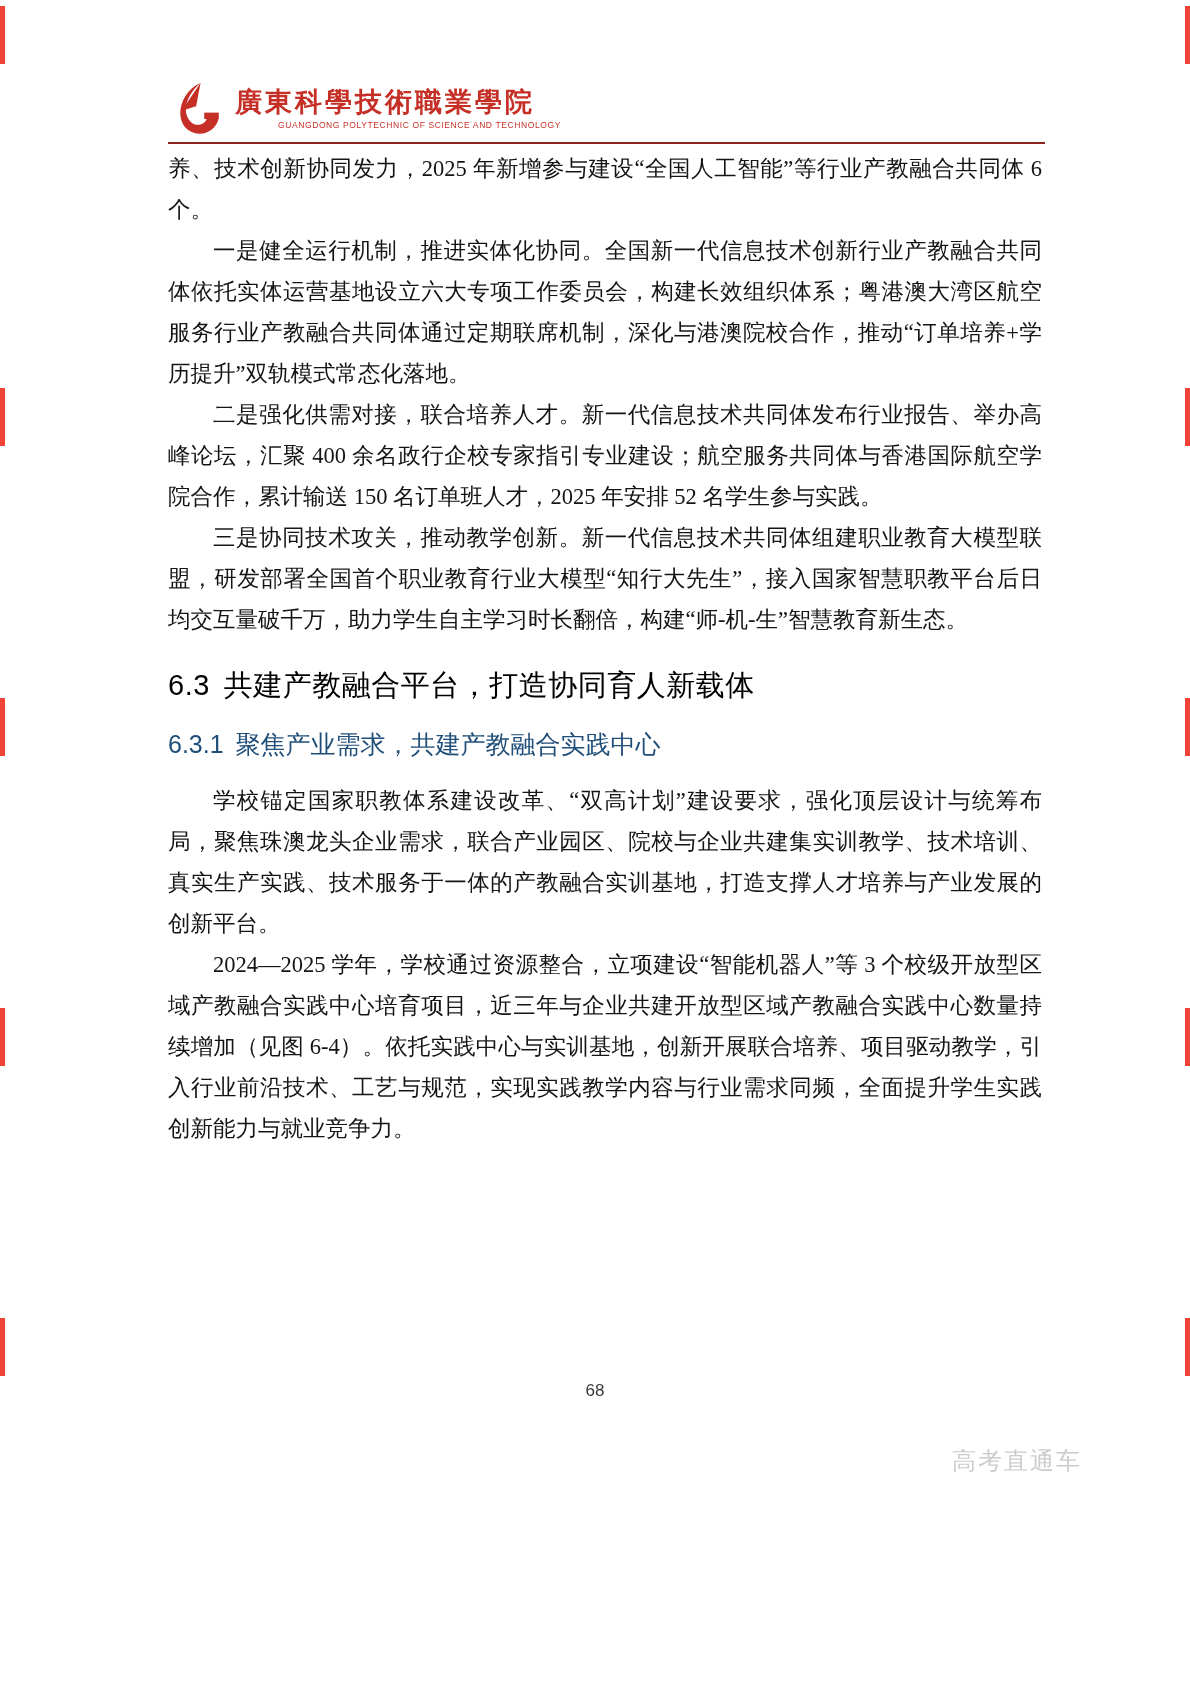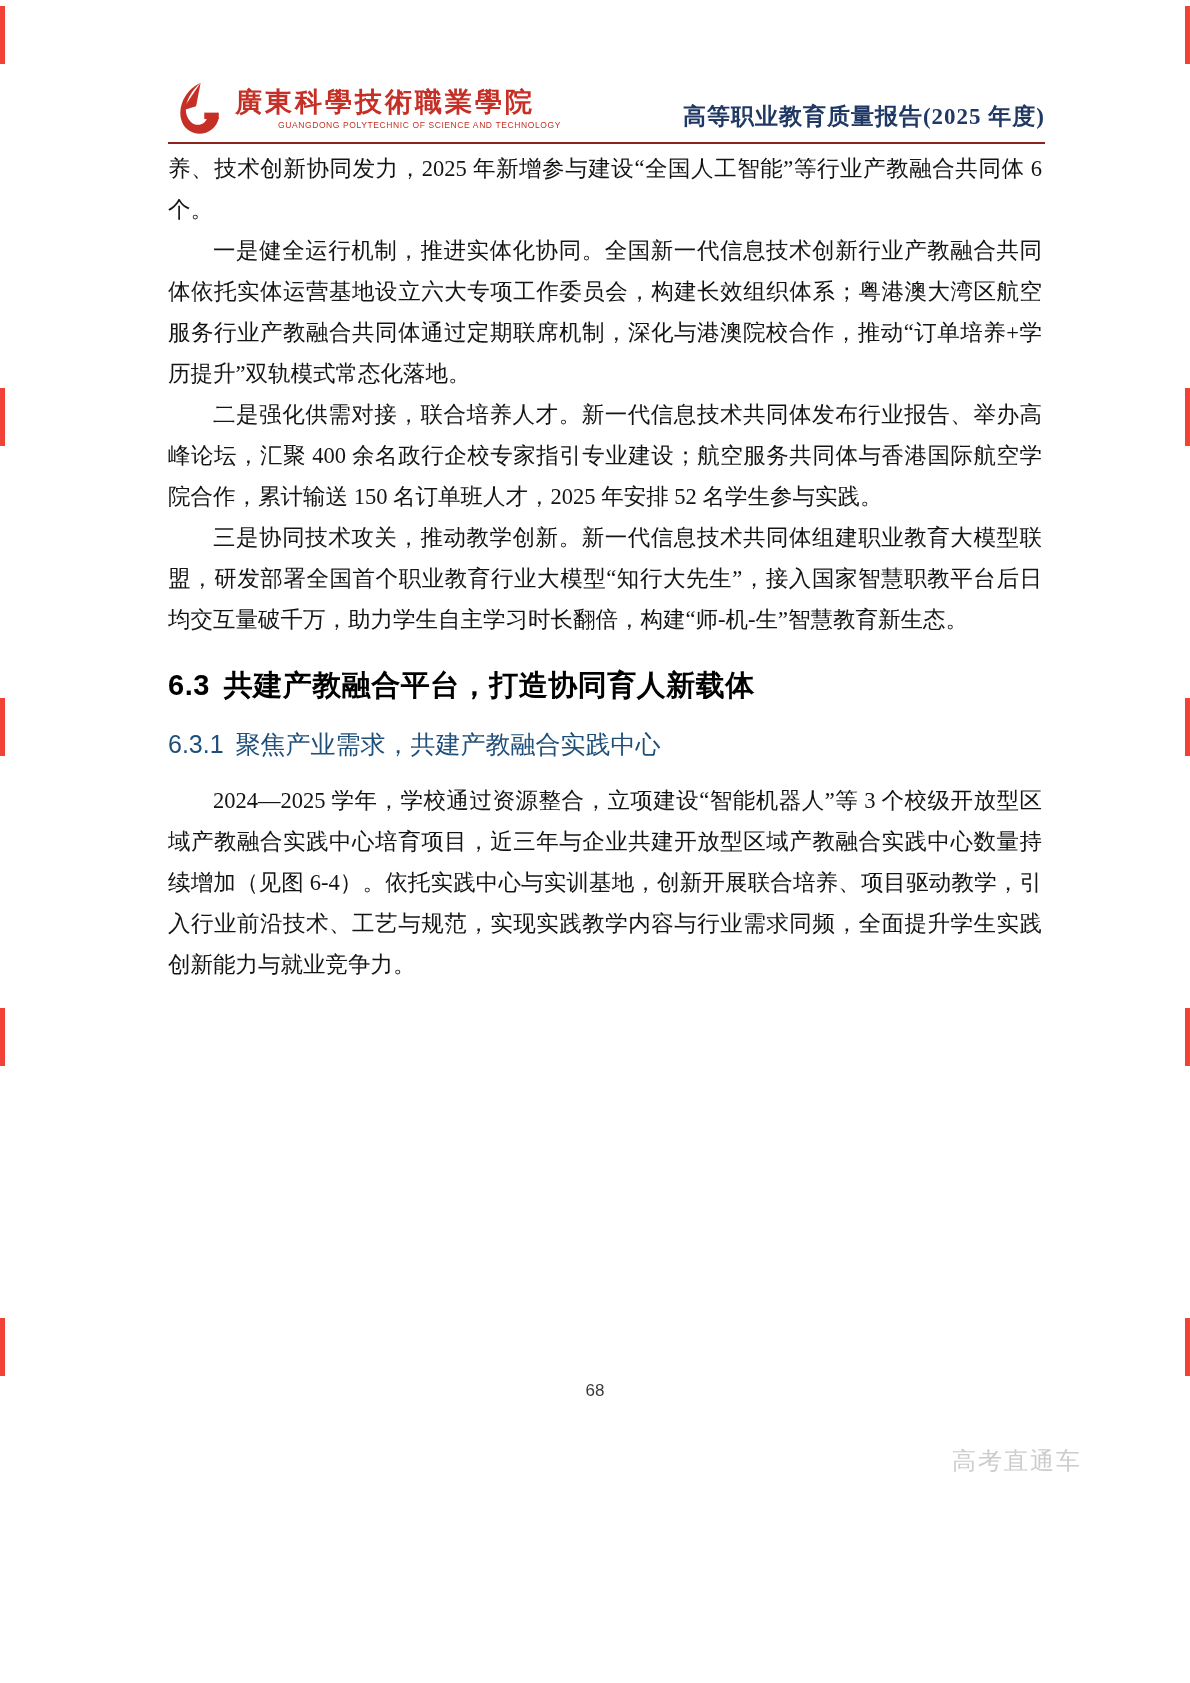--- a/index.html
+++ b/index.html
@@ -49,21 +49,21 @@
   }
   .content p{
     margin:0;font-size:22.5px;line-height:41px;
     text-align:justify;color:#141414;
   }
   .content p.indent{text-indent:2em;}
 
   .h63{
     margin:14px 0 2px 0;
     font-family:"Liberation Sans","DejaVu Sans",sans-serif;
-    font-weight:bold;color:#000000;font-size:29px;line-height:62px;
+    font-weight:normal;color:#000000;font-size:29px;line-height:62px;
     letter-spacing:0.5px;
   }
   .h63 .num{margin-right:14px;}
   .h631{
     margin:2px 0 10px 0;
     font-family:"Liberation Sans","DejaVu Sans",sans-serif;
     font-weight:normal;color:#1f4e79;font-size:25px;line-height:52px;
   }
   .h631 .num{margin-right:12px;}
 
@@ -100,37 +100,37 @@
       <svg class="logo-mark" viewBox="0 0 64 64" aria-hidden="true">
         <path d="M36 3 L15 34 L31 29 Z" fill="#c62f26"></path>
         <path d="M36 3 C14 13 6 42 22 55 C35 65 53 57 56 42 L43 42 C41 50 31 52 25 46 C14 35 21 16 36 3 Z" fill="#c62f26"></path>
         <rect x="40" y="36" width="16" height="7" fill="#c62f26"></rect>
       </svg>
       <div class="logo-text">
         <span class="logo-cn">廣東科學技術職業學院</span>
         <span class="logo-en">GUANGDONG POLYTECHNIC OF SCIENCE AND TECHNOLOGY</span>
       </div>
     </div>
-    <div class="header-title">高等职业教育质量报告(2025 年度)</div>
   </div>
   <div class="header-rule"></div>
 
   <div class="content">
     <p>养、技术创新协同发力，2025 年新增参与建设“全国人工智能”等行业产教融合共同体 6 个。</p>
     <p class="indent">一是健全运行机制，推进实体化协同。全国新一代信息技术创新行业产教融合共同体依托实体运营基地设立六大专项工作委员会，构建长效组织体系；粤港澳大湾区航空服务行业产教融合共同体通过定期联席机制，深化与港澳院校合作，推动“订单培养+学历提升”双轨模式常态化落地。</p>
     <p class="indent">二是强化供需对接，联合培养人才。新一代信息技术共同体发布行业报告、举办高峰论坛，汇聚 400 余名政行企校专家指引专业建设；航空服务共同体与香港国际航空学院合作，累计输送 150 名订单班人才，2025 年安排 52 名学生参与实践。</p>
     <p class="indent">三是协同技术攻关，推动教学创新。新一代信息技术共同体组建职业教育大模型联盟，研发部署全国首个职业教育行业大模型“知行大先生”，接入国家智慧职教平台后日均交互量破千万，助力学生自主学习时长翻倍，构建“师-机-生”智慧教育新生态。</p>
 
     <div class="h63">
       <span class="num">6.3</span><span>共建产教融合平台，打造协同育人新载体</span>
     </div>
 
     <div class="h631">
       <span class="num">6.3.1</span><span>聚焦产业需求，共建产教融合实践中心</span>
     </div>
 
+    <p class="indent">学校锚定国家职教体系建设改革、“双高计划”建设要求，强化顶层设计与统筹布局，聚焦珠澳龙头企业需求，联合产业园区、院校与企业共建集实训教学、技术培训、真实生产实践、技术服务于一体的产教融合实训基地，打造支撑人才培养与产业发展的创新平台。</p>
     <p class="indent">2024—2025 学年，学校通过资源整合，立项建设“智能机器人”等 3 个校级开放型区域产教融合实践中心培育项目，近三年与企业共建开放型区域产教融合实践中心数量持续增加（见图 6-4）。依托实践中心与实训基地，创新开展联合培养、项目驱动教学，引入行业前沿技术、工艺与规范，实现实践教学内容与行业需求同频，全面提升学生实践创新能力与就业竞争力。</p>
   </div>
 
   <div class="page-number">68</div>
   <div class="watermark">高考直通车</div>
 
 </div>
 
 </body></html>

